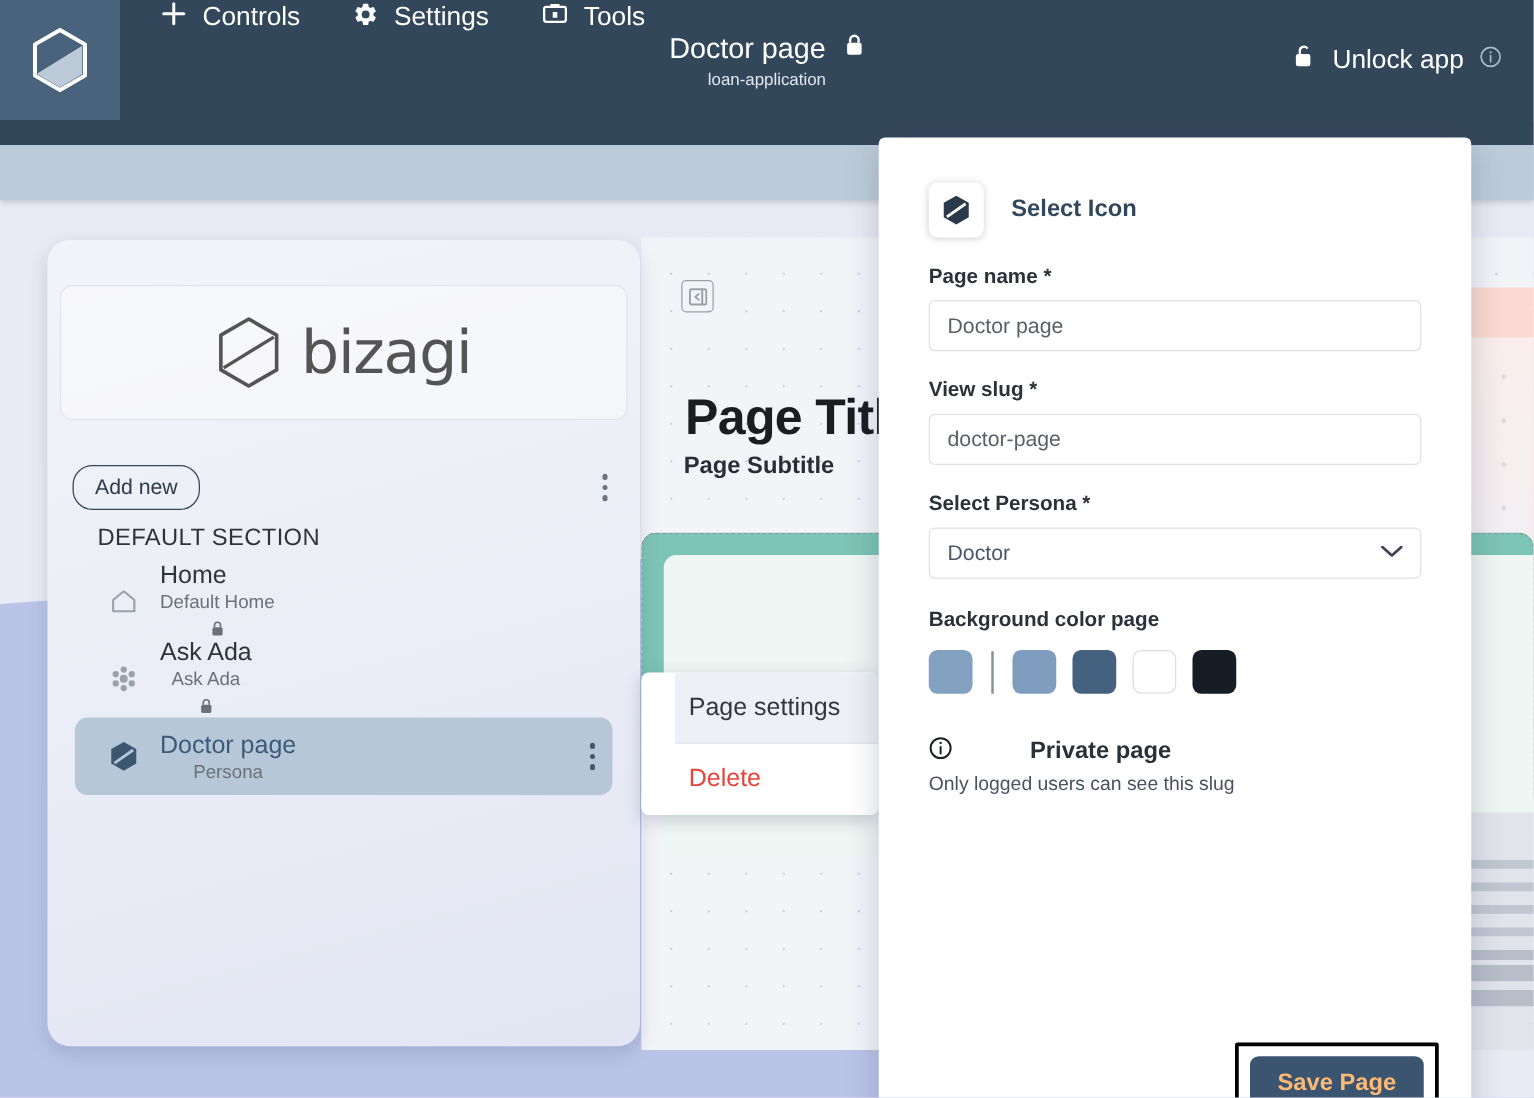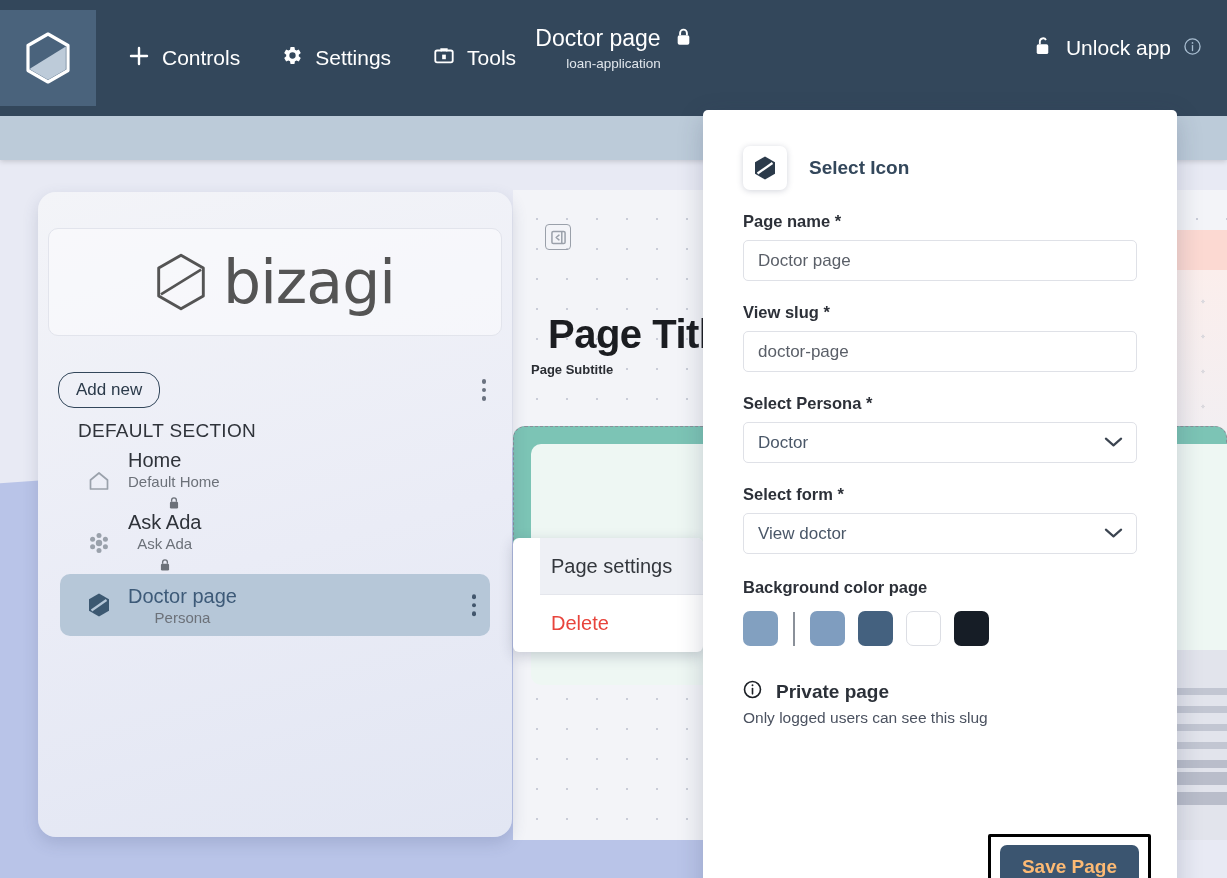--- a/index.html
+++ b/index.html
@@ -48,22 +48,22 @@
     width: 26px; height: 26px; border: 1.6px solid #9aa0aa; border-radius: 4px;
     display: flex; align-items: center; justify-content: center;
     color: #9aa0aa;
   }
   .page-title {
     position: absolute; left: 35px; top: 122px;
     font-size: 40px; font-weight: bold; color: #1b1d21; letter-spacing: -0.5px;
     white-space: nowrap;
   }
   .page-subtitle {
-    position: absolute; left: 18px; top: 172px;
-    font-size: 13px; font-weight: bold; color: #2a2d33; white-space: nowrap;
+    position: absolute; left: 34px; top: 172px;
+    font-size: 19px; font-weight: bold; color: #2a2d33; white-space: nowrap;
   }
   
   .teal-card {
     position: absolute; left: 0px; top: 236px; width: 714px; height: 220px;
     background: #7cc4b5; border: 1.5px dashed #8a8f99; border-radius: 12px;
   }
   .teal-card-inner {
     position: absolute; left: 17px; top: 17px; right: -40px; bottom: -40px;
     background: #eef7f3; border-radius: 10px;
   }
@@ -83,21 +83,21 @@
   .skel {
     position: absolute; left: 590px; top: 460px; width: 330px; height: 190px;
     background: #e2e4ec;
   }
   .skel-line { position: absolute; left: 0; height: 7px; background: #c2c6d2; border-radius: 3px; }
   .skel-band { position: absolute; left: 0; width: 330px; height: 13px; background: #b9bdca; }
 
   
   .header {
     position: absolute; left: 0; top: 0; width: 1227px; height: 116px;
-    background: #33475b; display: flex; align-items: center; z-index: 20;
+    background: #33475b; display: flex; align-items: flex-start; z-index: 20;
   }
   .logo-box {
     width: 96px; height: 96px; background: #4a637c;
     display: flex; align-items: center; justify-content: center; flex: 0 0 96px;
   }
   .nav { display: flex; align-items: center; gap: 42px; margin-left: 32px; }
   .nav-item {
     display: flex; align-items: center; gap: 12px;
     color: #ffffff; font-size: 21px; cursor: pointer;
   }
@@ -120,21 +120,21 @@
     background: linear-gradient(165deg, #f3f4f8 0%, #eaecf6 55%, #e2e6f3 100%);
     border-radius: 18px;
     box-shadow: 0 6px 16px rgba(60,70,110,0.18);
     z-index: 12;
   }
   .logo-card {
     position: absolute; left: 10px; top: 36px; width: 454px; height: 108px;
     background: rgba(255,255,255,0.45); border: 1px solid #e2e4ec; border-radius: 10px;
     display: flex; align-items: center; justify-content: center; gap: 16px;
   }
-  .brand-word { font-size: 60px; color: #545454; letter-spacing: -1px; font-family: "DejaVu Sans", sans-serif; font-weight: 400; }
+  .brand-word { font-size: 48px; color: #545454; letter-spacing: -1px; font-family: "DejaVu Sans", sans-serif; font-weight: 400; }
   .addnew-row {
     position: absolute; left: 20px; top: 180px; width: 434px;
     display: flex; align-items: center; justify-content: space-between;
   }
   .btn-addnew {
     border: 1.4px solid #33475b; border-radius: 16px; background: transparent;
     color: #2b3a4a; font-size: 17px; padding: 7px 17px; cursor: pointer;
     font-family: "Liberation Sans", sans-serif;
   }
   .kebab { display:flex; flex-direction: column; gap: 4px; align-items: center; padding: 4px 6px; cursor: pointer; }
@@ -203,21 +203,21 @@
   }
   .chev {
     position: absolute; right: 14px; top: 50%; transform: translateY(-50%);
     pointer-events: none; color: #3b4450;
   }
   .swatches { display: flex; align-items: center; gap: 13px; padding: 0 40px; margin-top: 14px; }
   .sw { width: 35px; height: 35px; border-radius: 7px; cursor: pointer; }
   .sw.outline { border: 1px solid #dcdee4; }
   .sw-div { width: 2px; height: 34px; background: #8a9099; margin: 0 2px; }
   .private-row { display: flex; align-items: center; gap: 14px; padding: 0 40px; margin-top: 34px; }
-  .private-title { font-size: 19px; font-weight: bold; color: #2b3038; }
+  .private-title { font-size: 19px; font-weight: bold; color: #2b3038; margin-left: 48px; }
   .private-desc { padding: 0 40px; margin-top: 6px; font-size: 15.5px; color: #4b5260; }
   .save-wrap {
     position: absolute; right: 26px; bottom: 28px;
     border: 3px solid #000; border-radius: 2px; padding: 8px 9px;
   }
   .btn-save {
     background: #3b5570; color: #fdba74; border: none; border-radius: 7px;
     font-size: 19px; font-weight: bold; padding: 11px 22px; cursor: pointer;
     font-family: "Liberation Sans", sans-serif;
   }
@@ -463,33 +463,20 @@
           <option>Doctor</option>
         </select>
         <span class="chev">
           <svg width="19" height="12" viewBox="0 0 20 12" fill="none" stroke="currentColor" stroke-width="2.3" stroke-linecap="round" stroke-linejoin="round">
               <path d="M2 2.5 L10 9.5 L18 2.5"></path>
             </svg>
         </span>
       </div>
     </div>
 
-    <div class="field">
-      <div class="field-label">Select form *</div>
-      <div class="field-select">
-        <select>
-          <option>View doctor</option>
-        </select>
-        <span class="chev">
-          <svg width="19" height="12" viewBox="0 0 20 12" fill="none" stroke="currentColor" stroke-width="2.3" stroke-linecap="round" stroke-linejoin="round">
-              <path d="M2 2.5 L10 9.5 L18 2.5"></path>
-            </svg>
-        </span>
-      </div>
-    </div>
 
     <div class="field" style="margin-top:24px;">
       <div class="field-label">Background color page</div>
     </div>
     <div class="swatches">
       <span class="sw" id="sw-current" style="background: rgb(130, 160, 192);"></span>
       <span class="sw-div"></span>
       <span class="sw" id="sw-0" style="background: rgb(127, 157, 191);"></span>
       <span class="sw" id="sw-1" style="background: rgb(68, 97, 127);"></span>
       <span class="sw outline" id="sw-2" style="background: rgb(255, 255, 255);"></span>

